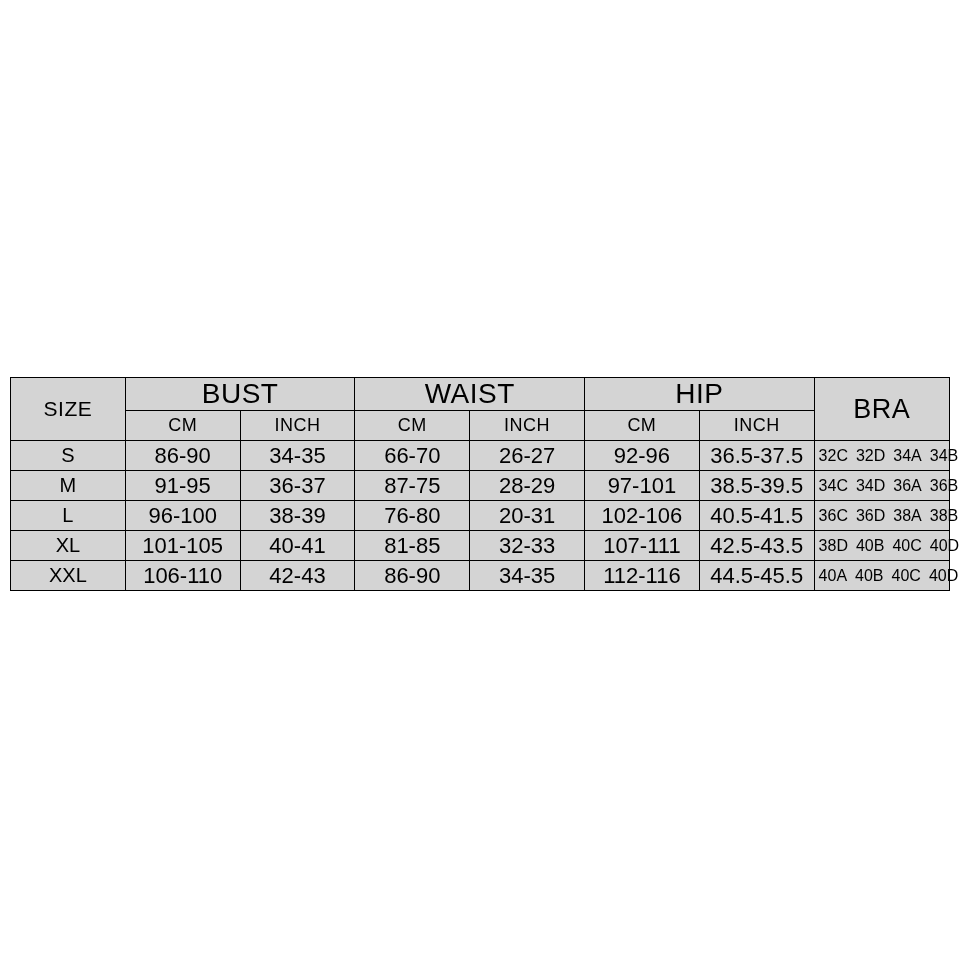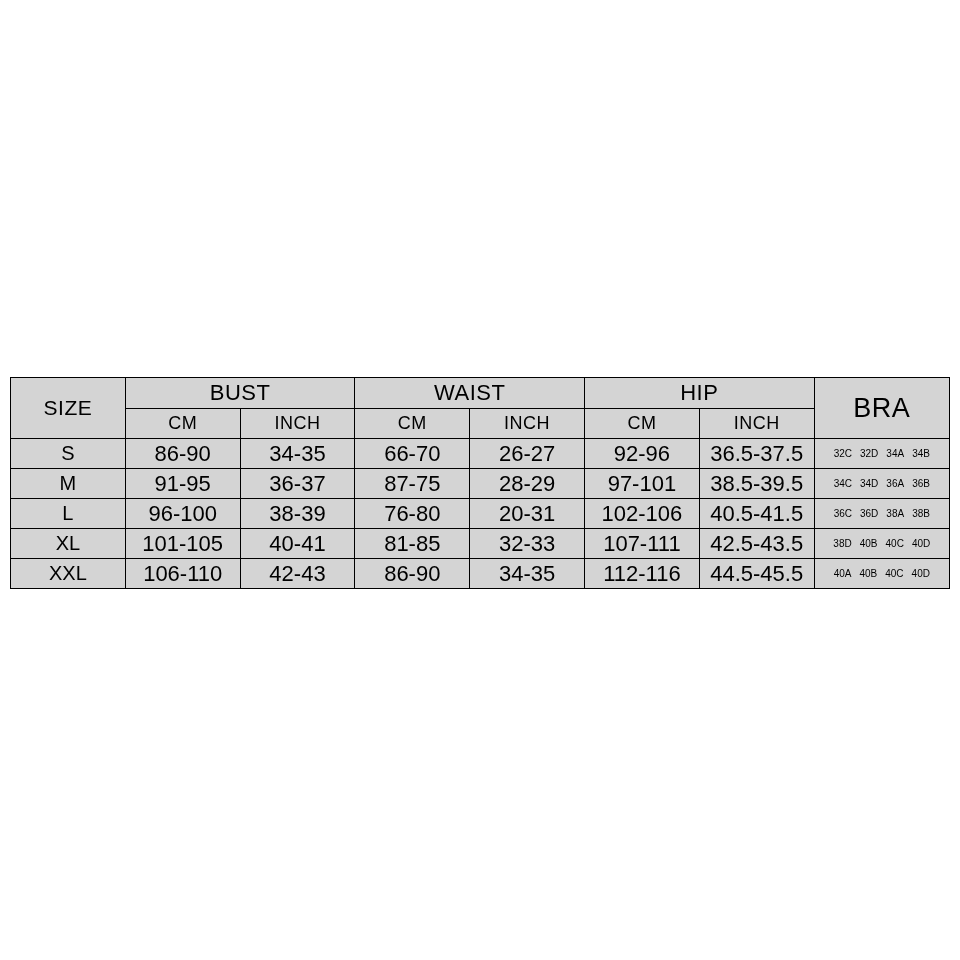--- a/index.html
+++ b/index.html
@@ -34,21 +34,21 @@
     color: #000000;
     font-weight: normal;
     padding: 0;
   }
   
   col.c-size  { width: 112px; }
   col.c-unit  { width: 112px; }
   col.c-bra   { width: 132px; }
 
   .hdr-group {
-    font-size: 22px;
+    font-size: 28px;
     height: 30px;
     letter-spacing: 0.5px;
   }
   .hdr-size {
     font-size: 21px;
     letter-spacing: 0.5px;
   }
   .hdr-bra {
     font-size: 27px;
     letter-spacing: 0.5px;
@@ -61,21 +61,21 @@
   .row-label {
     font-size: 20px;
     font-weight: bold;
     height: 29px;
   }
   .cell-val {
     font-size: 22px;
     height: 29px;
   }
   .bra-cell {
-    font-size: 10px;
+    font-size: 16px;
     font-weight: bold;
     white-space: nowrap;
     padding: 0 3px;
   }
   .bra-cell span {
     display: inline-block;
     padding: 0 4px;
   }
 </style>
 </head>

